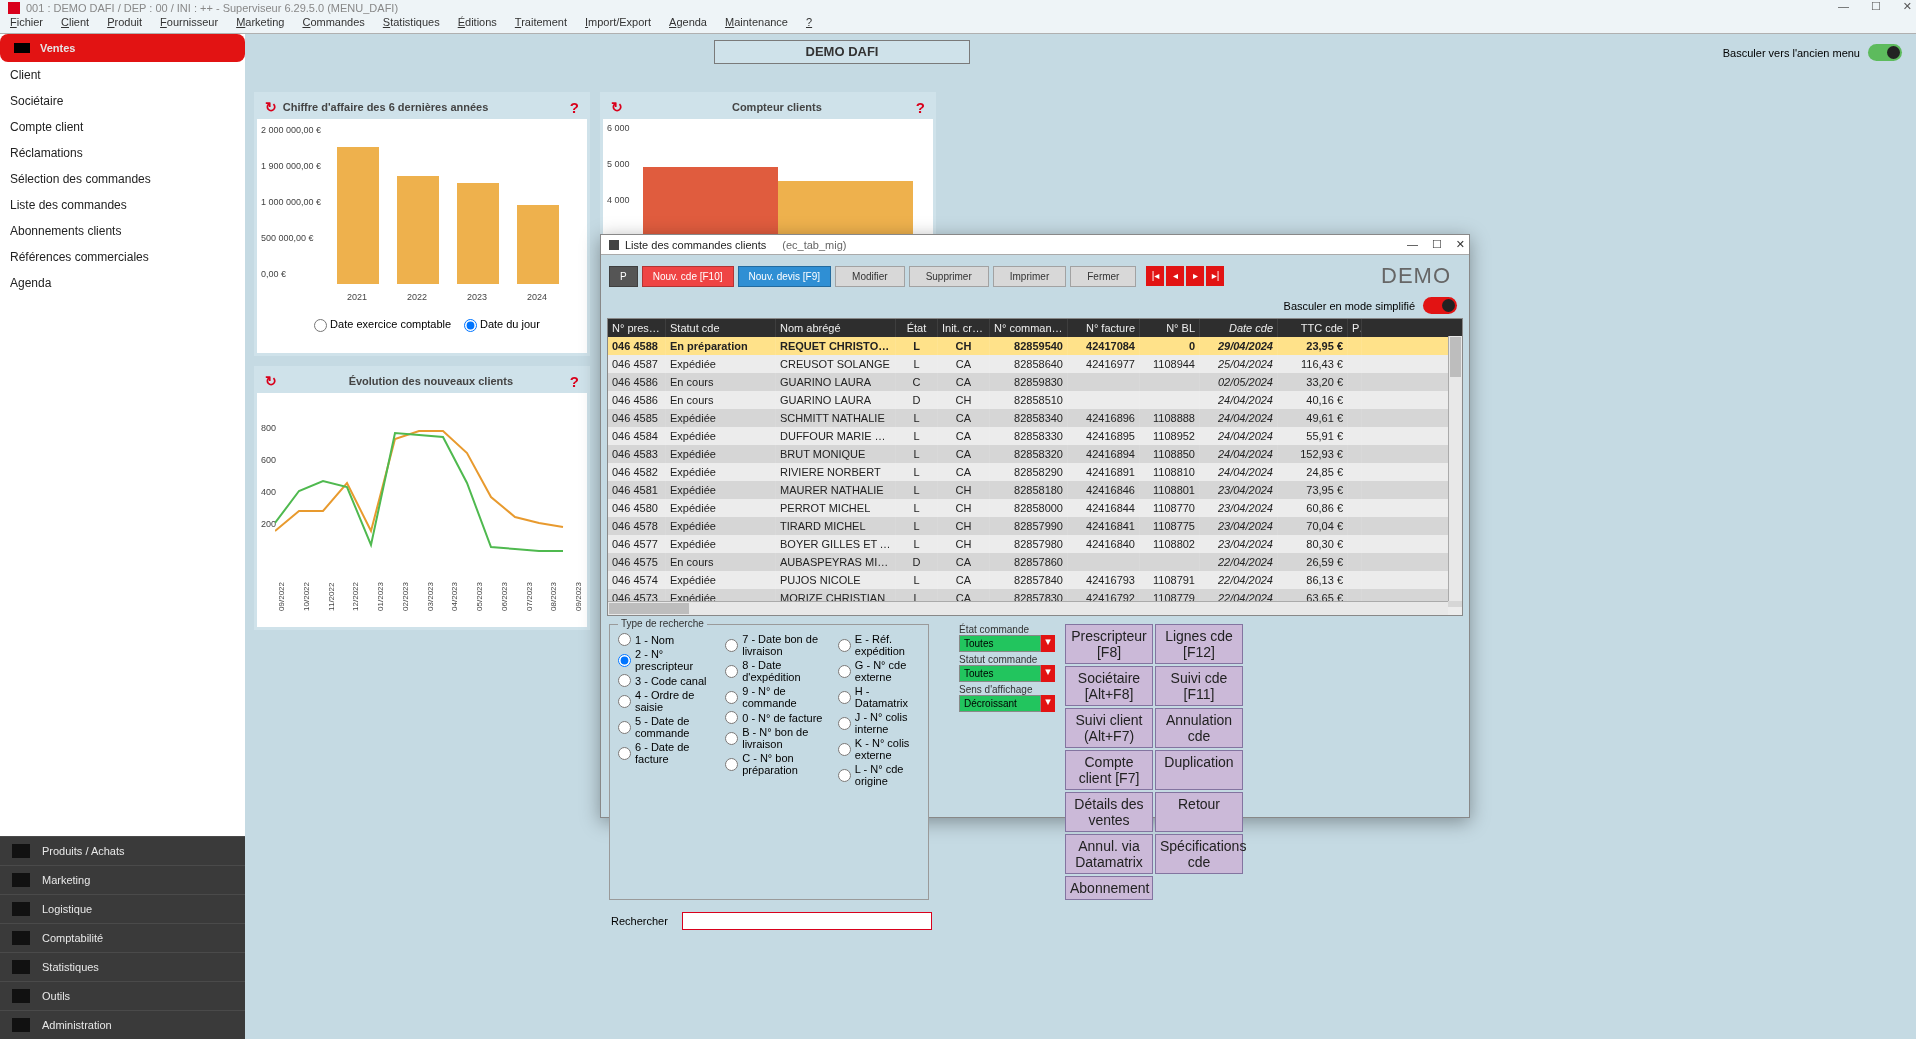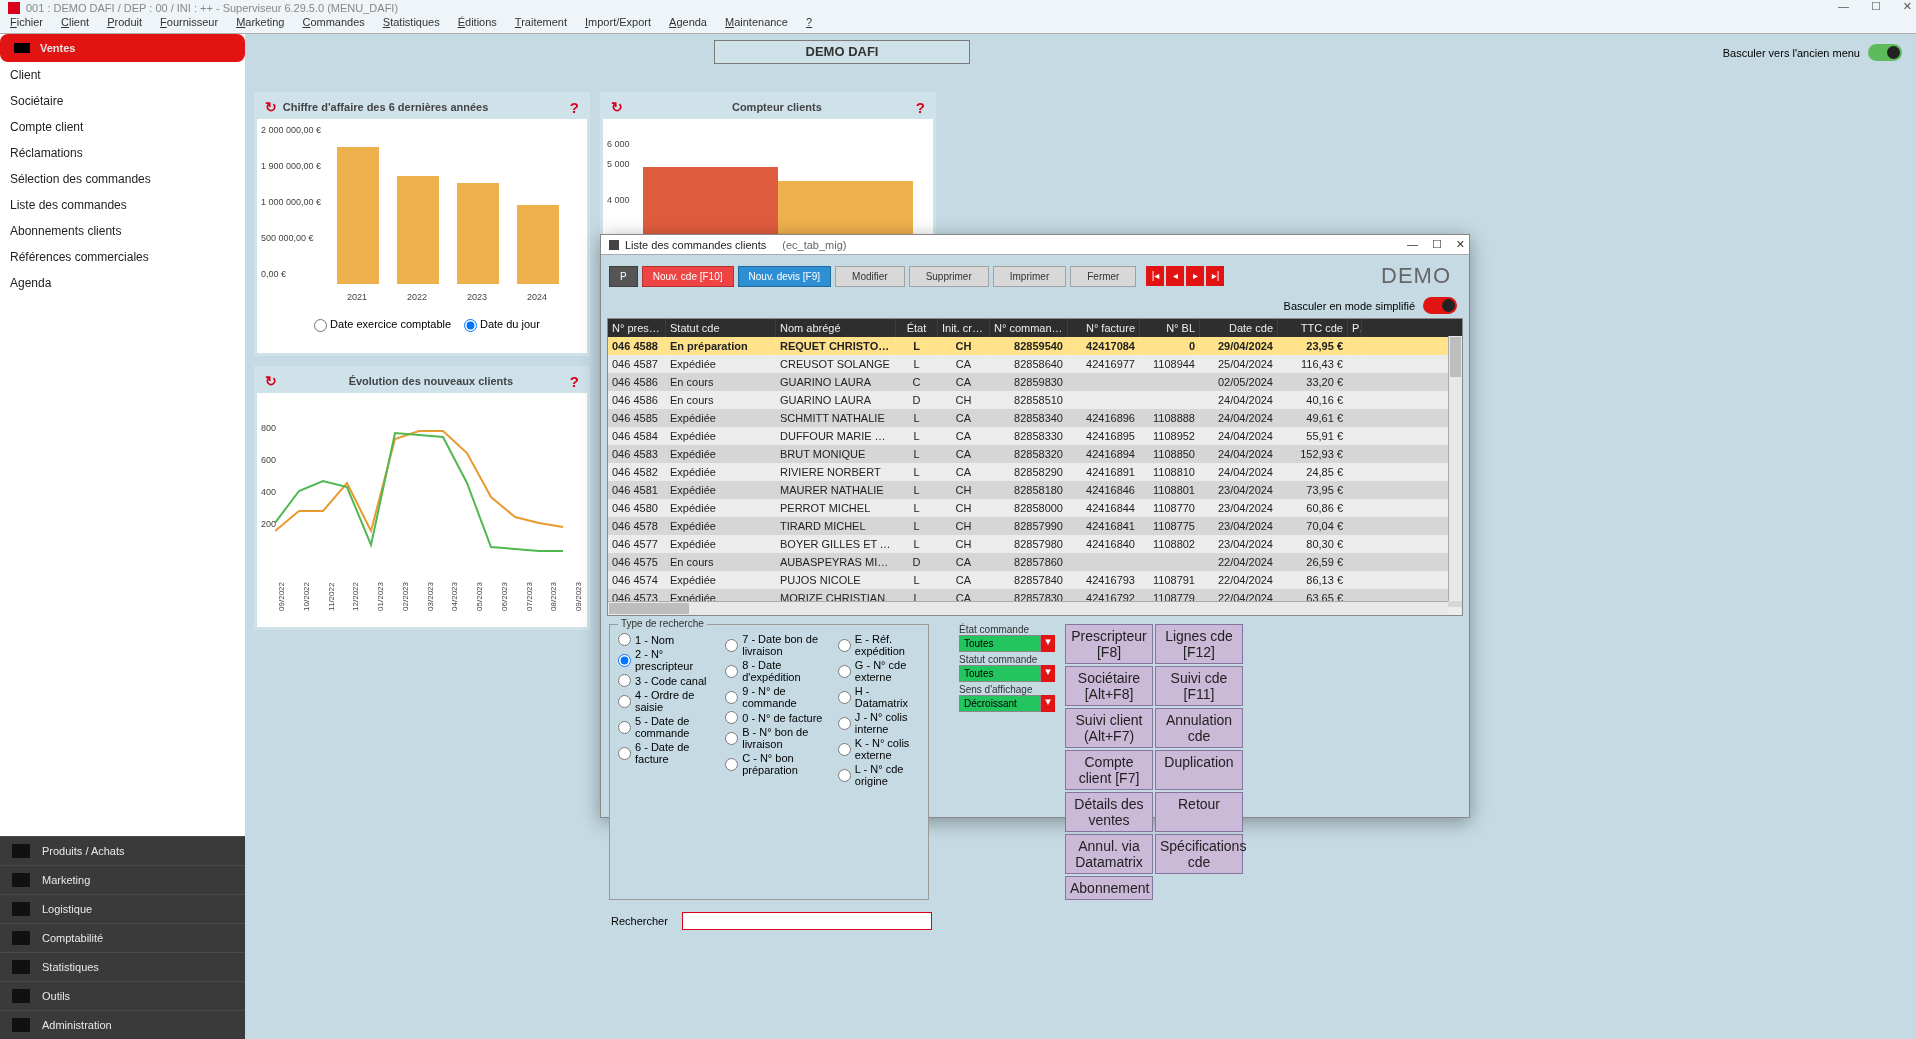--- a/index.html
+++ b/index.html
@@ -70,21 +70,21 @@
 .grid{margin:0 6px;height:298px;overflow:hidden;position:relative;border:1px solid #888;}
 .ghdr{display:flex;background:#2e2e2e;color:#eee;font-size:10px;}
 .ghdr div,.grow div{padding:3px 4px;overflow:hidden;white-space:nowrap;text-overflow:ellipsis;border-right:1px solid rgba(255,255,255,.08);}
 .grow{display:flex;font-size:10px;color:#222;}
 .grow:nth-child(odd){background:#d6d6d6;}
 .grow:nth-child(even){background:#ececec;}
 .grow.sel{background:#ffe28a;font-weight:bold;}
 .c-pres{width:58px;} .c-stat{width:110px;} .c-nom{width:120px;text-align:left;}
 .c-et{width:42px;text-align:center;} .c-ini{width:52px;text-align:center;}
 .c-cde{width:78px;text-align:right;} .c-fac{width:72px;text-align:right;}
-.c-bl{width:60px;text-align:right;} .c-date{width:78px;text-align:right;}
+.c-bl{width:60px;text-align:right;} .c-date{width:78px;text-align:right;font-style:italic;}
 .c-ttc{width:70px;text-align:right;} .c-p{width:14px;}
 .sb-v{position:absolute;right:0;top:17px;bottom:14px;width:14px;background:#e8e8e8;border-left:1px solid #aaa;}
 .sb-v .th{position:absolute;top:1px;left:1px;right:1px;height:40px;background:#bdbdbd;}
 .sb-h{position:absolute;left:0;right:14px;bottom:0;height:14px;background:#e8e8e8;border-top:1px solid #aaa;}
 .sb-h .th{position:absolute;left:1px;top:1px;bottom:1px;width:80px;background:#bdbdbd;}
 
 
 .filters{display:flex;padding:8px;gap:10px;}
 .fs{border:1px solid #9a9a9a;padding:6px 8px 4px;font-size:10px;position:relative;background:#c5dae3;}
 .fs .lg{position:absolute;top:-7px;left:8px;background:#c5dae3;padding:0 3px;font-size:10px;color:#333;}
@@ -214,21 +214,21 @@
     </div>
   </div>
 
   <div class="widget" id="w-cc">
     <div class="whdr">
         <span class="refresh">↻</span>
       <span style="flex:1;text-align:center">Compteur clients</span>
       <span class="help">?</span>
       </div>
     <div class="chart" style="height:120px">
-      <span class="axis-y" style="top:20px">6 000</span>
+      <span class="axis-y" style="top:4px">6 000</span>
       <span class="axis-y" style="top:40px">5 000</span>
       <span class="axis-y" style="top:76px">4 000</span>
       <div class="bar" style="left:40px;width:135px;height:72px;bottom:0;background:#e05c3e"></div>
       <div class="bar" style="left:175px;width:135px;height:58px;bottom:0;background:#eeb14d"></div>
     </div>
   </div>
 
   <div class="widget" id="w-ev">
     <div class="whdr">
         <span class="refresh">↻</span>

